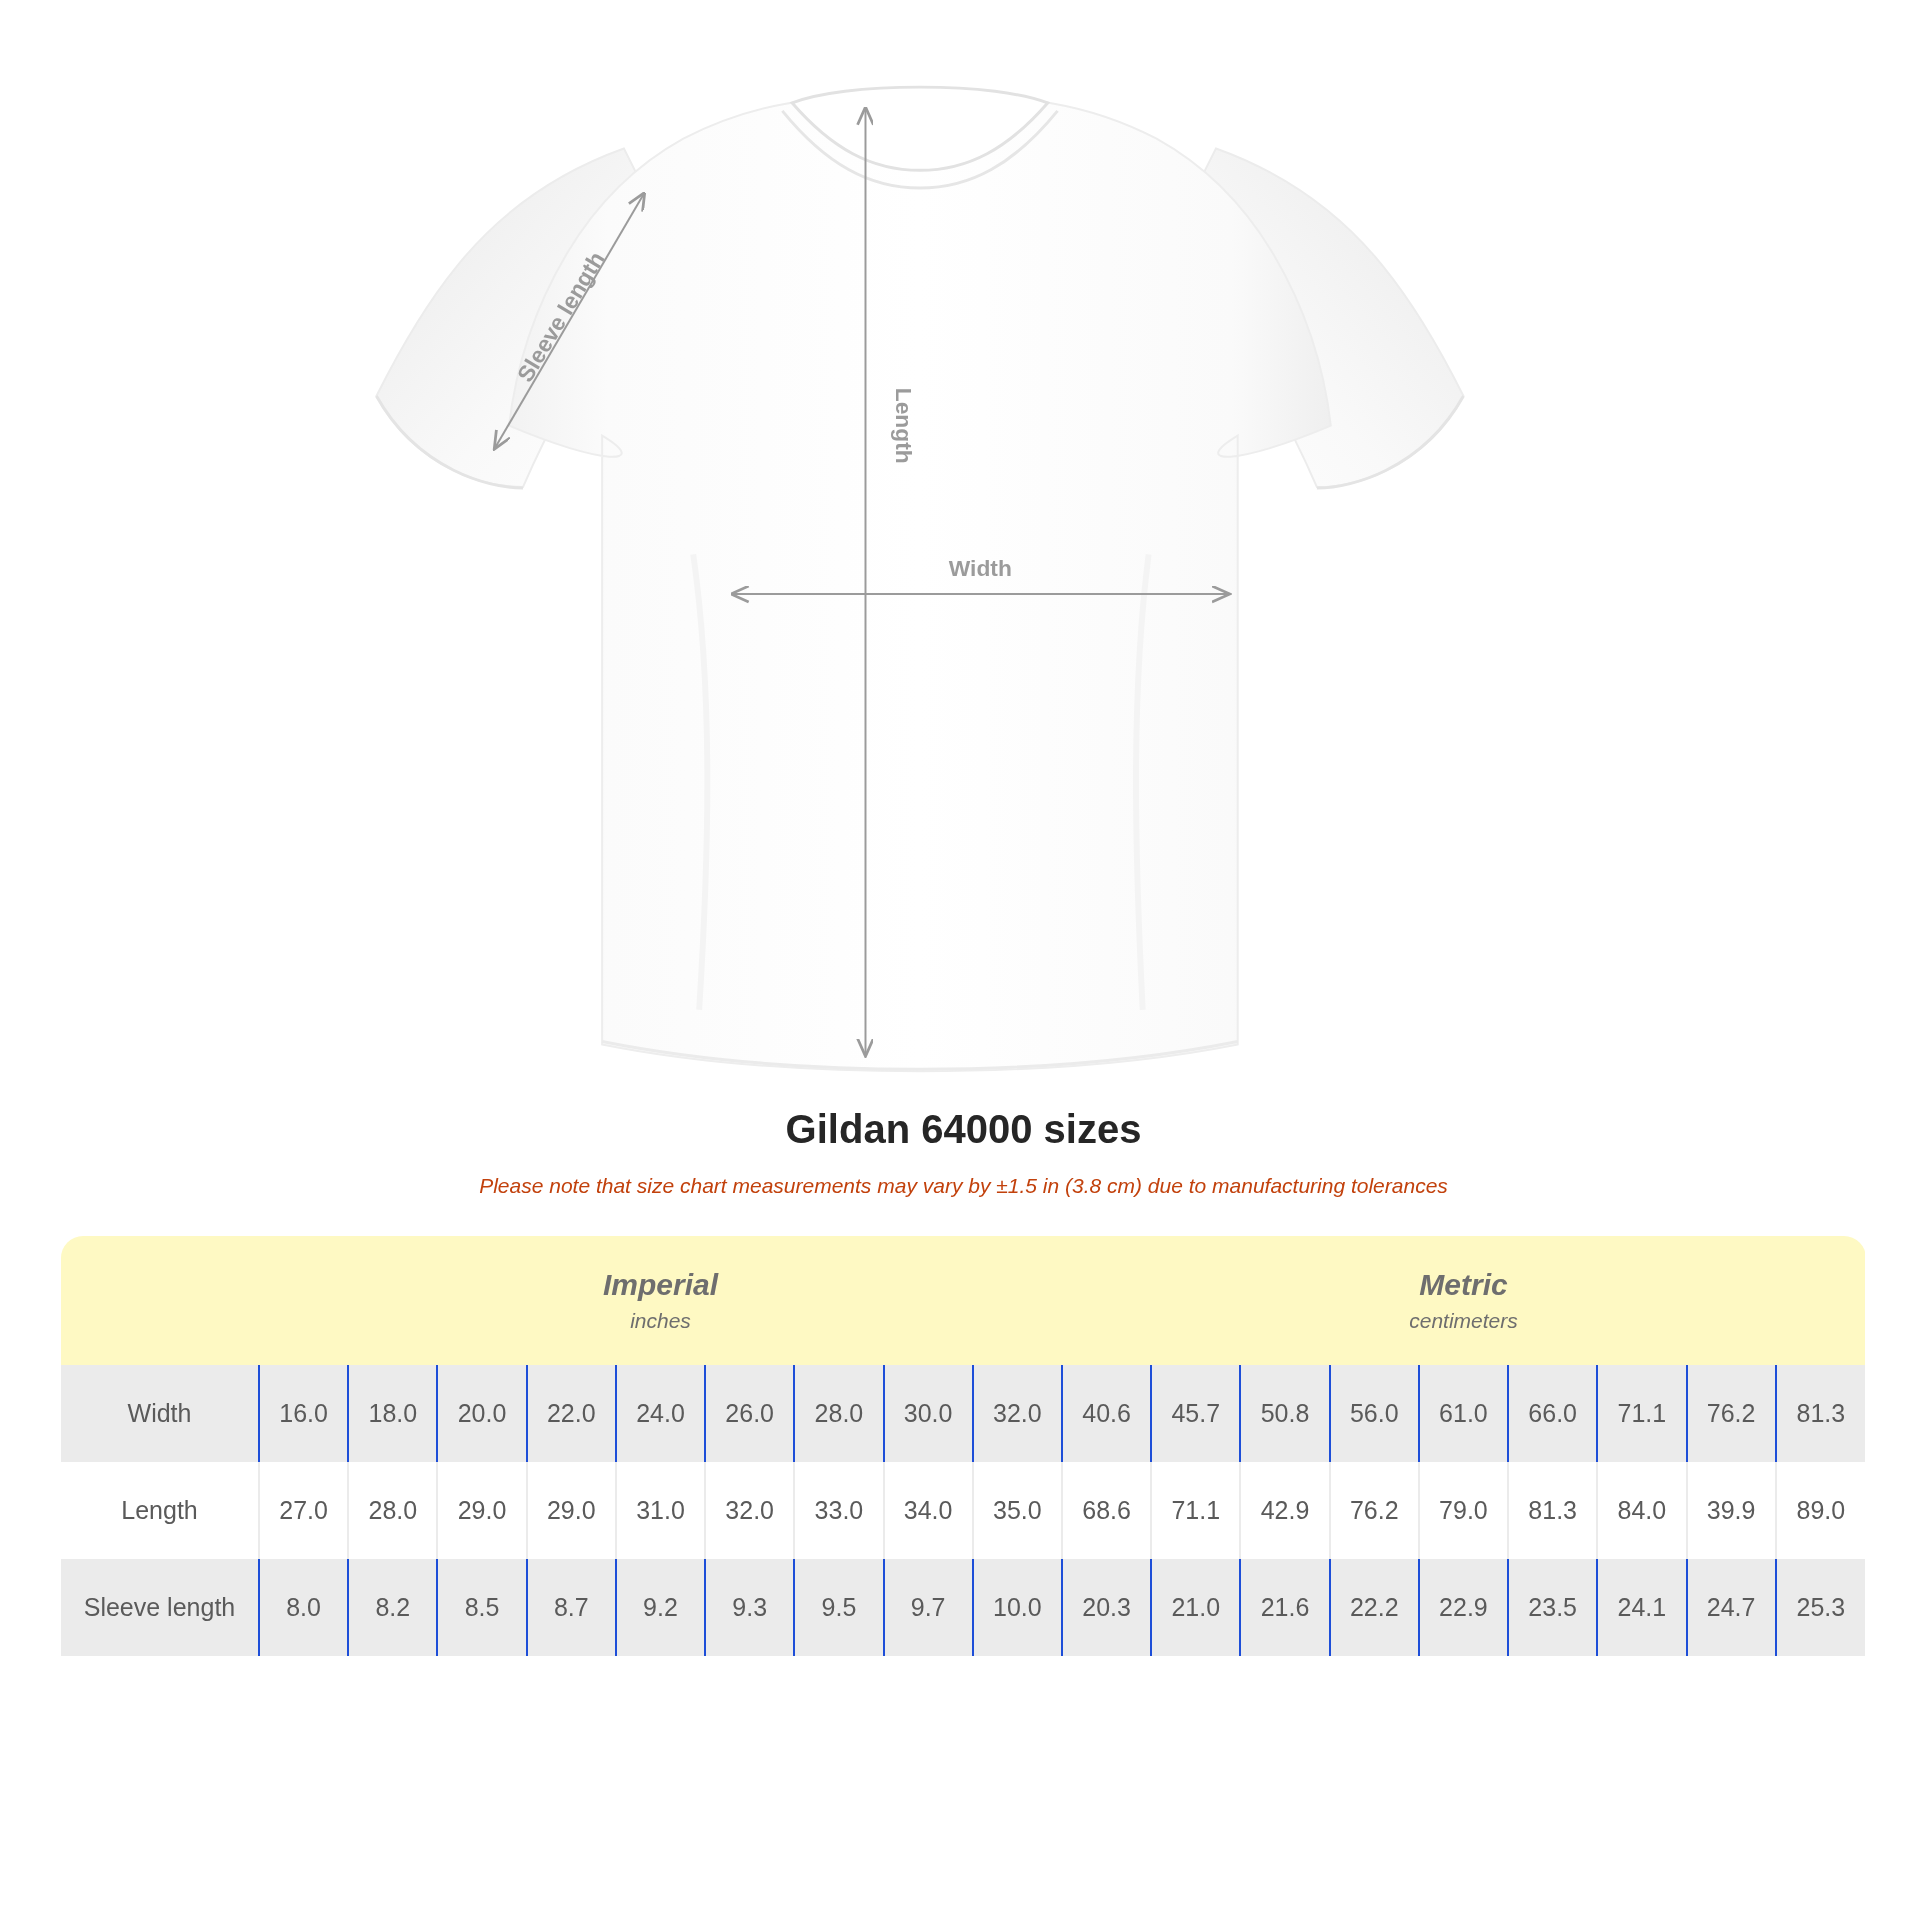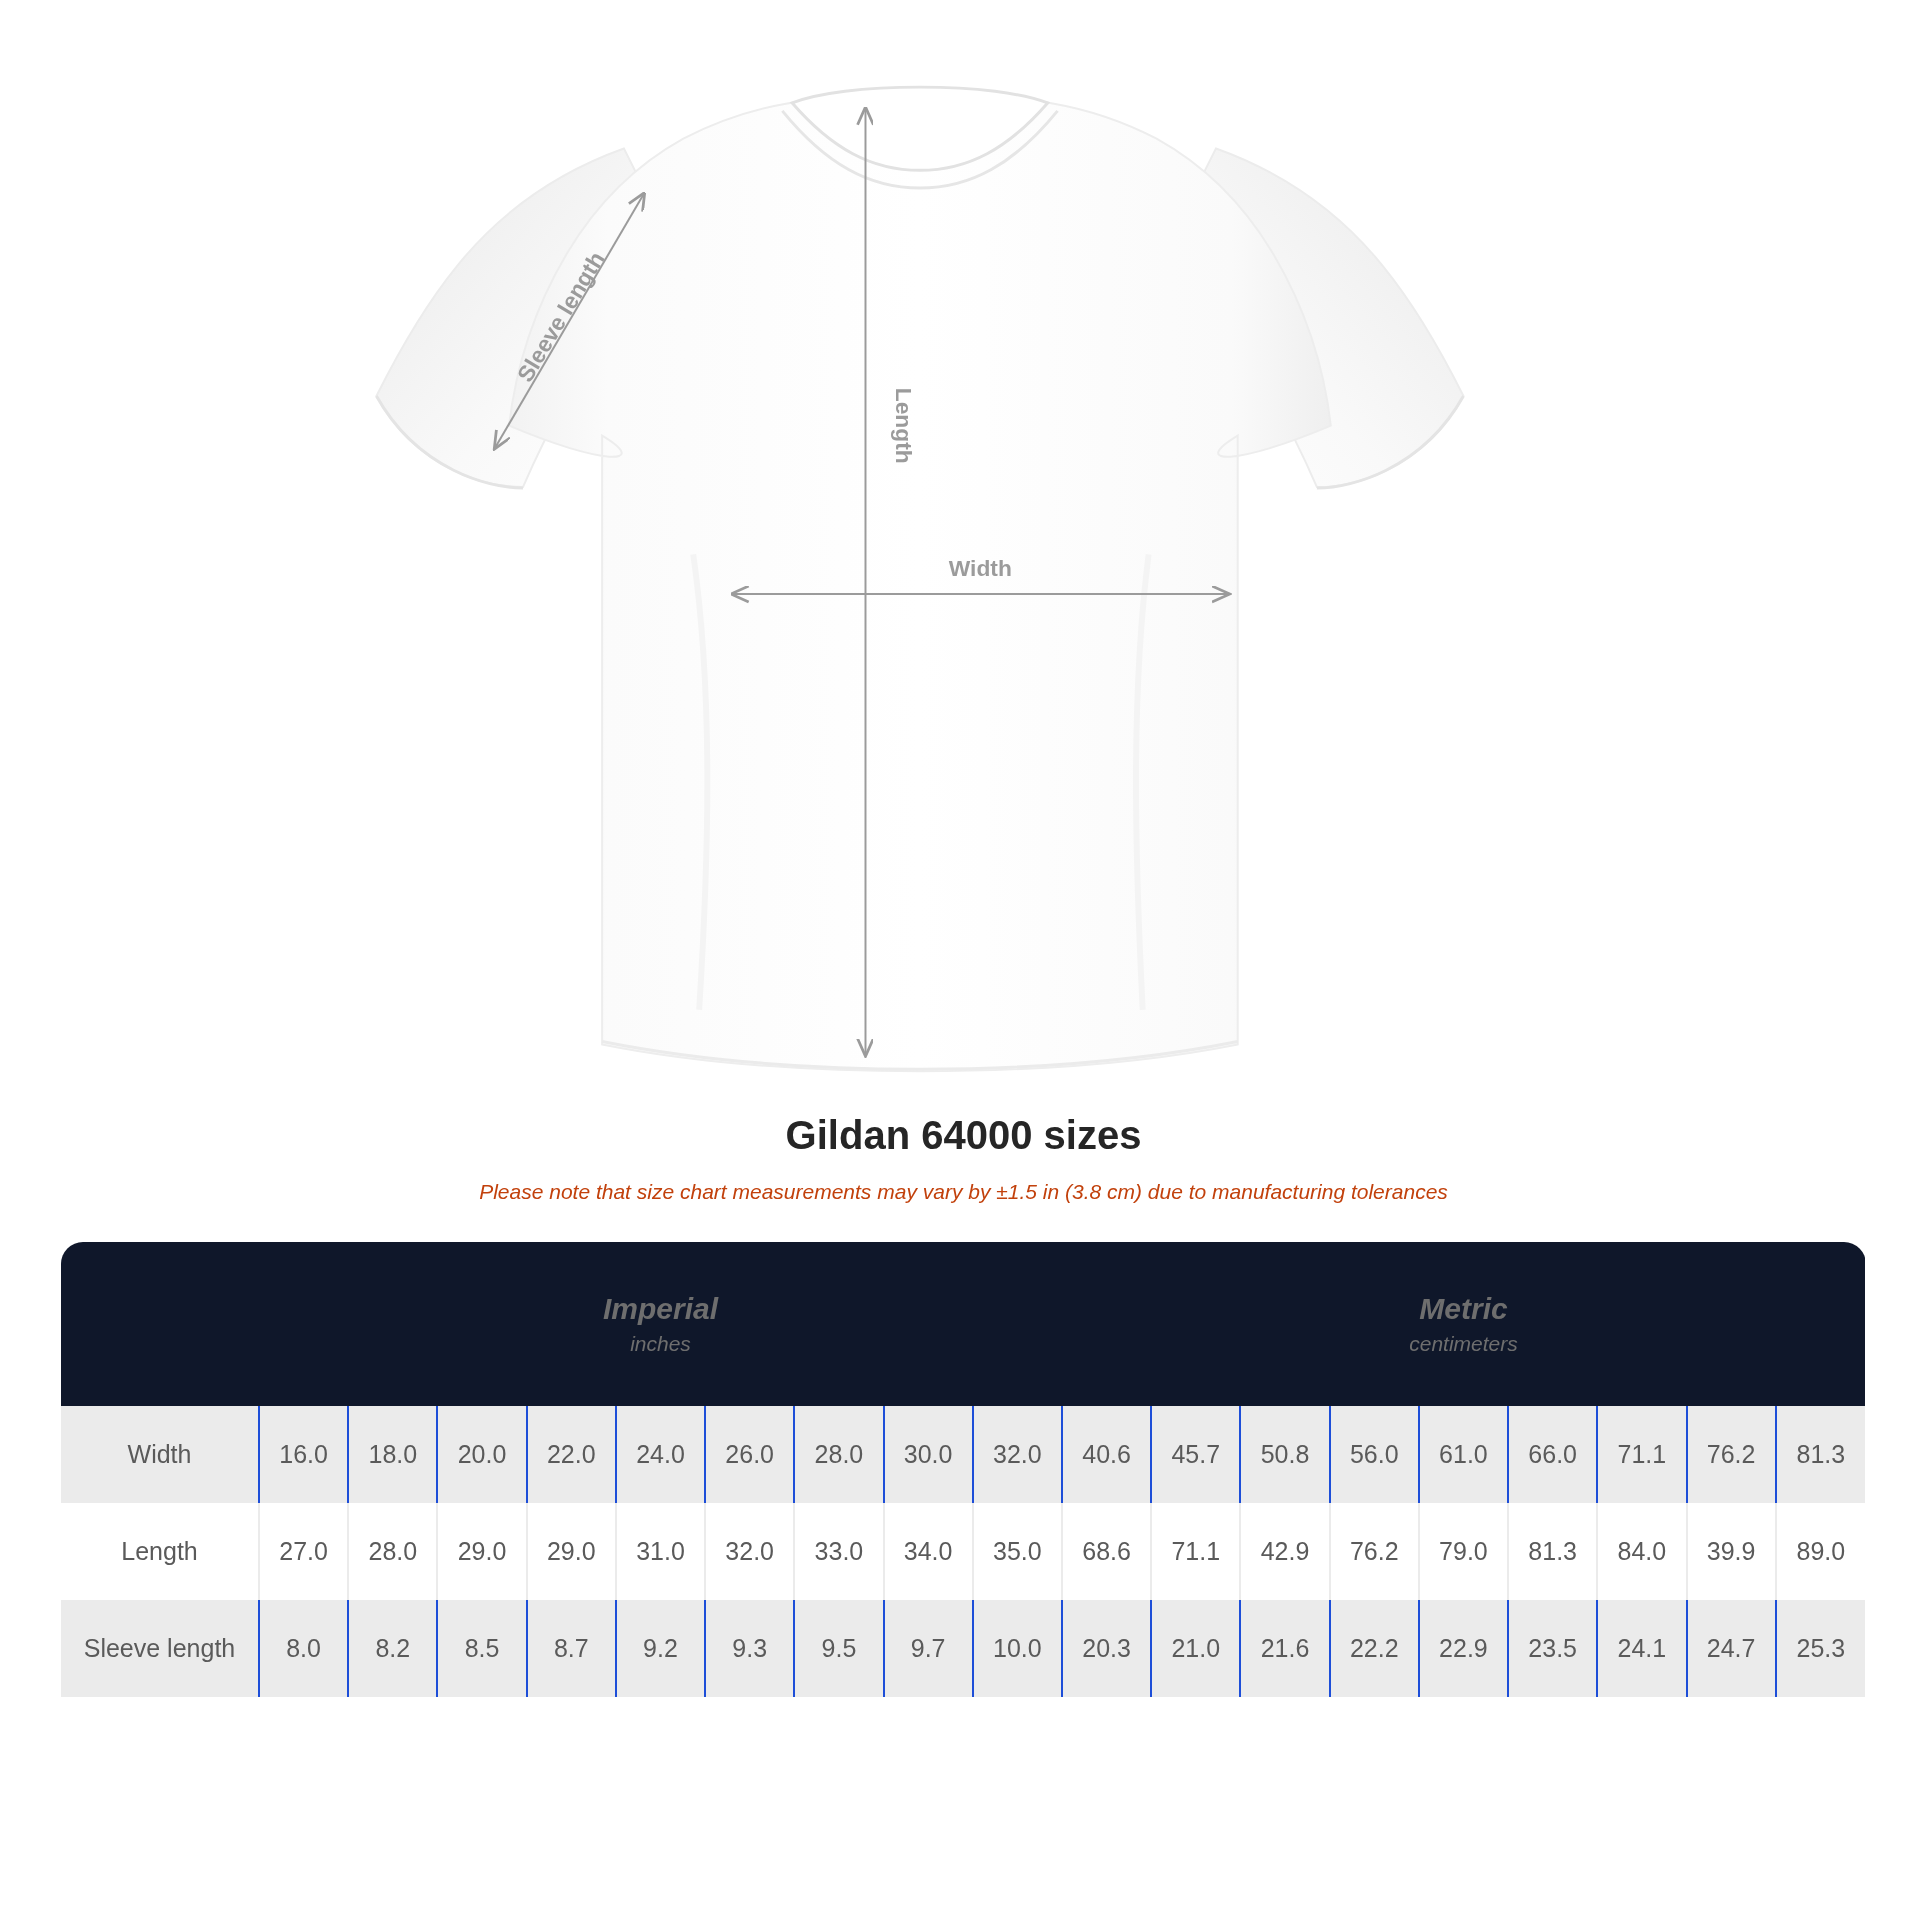--- a/index.html
+++ b/index.html
@@ -31,21 +31,21 @@
   .illustration svg {
     display: block;
     position: absolute;
     top: 0;
     left: 0;
   }
 
   
   .title-block {
     text-align: center;
-    margin-top: 24px;
+    margin-top: 18px;
   }
   .chart-title {
     font-size: 40px;
     font-weight: bold;
     color: #262626;
     letter-spacing: 0px;
   }
   .chart-note {
     font-size: 21px;
     font-style: italic;
@@ -66,22 +66,22 @@
   }
   table.size-table td, table.size-table th {
     padding: 0;
     text-align: center;
     vertical-align: middle;
     font-weight: normal;
   }
 
   
   .unit-row td {
-    background: #0f172a;
-    height: 164px;
+    background: #fef9c3;
+    height: 129px;
   }
   .unit-name {
     font-size: 30px;
     font-style: italic;
     font-weight: bold;
     color: #6e6e6e;
     line-height: 1.15;
   }
   .unit-sub {
     font-size: 21px;

